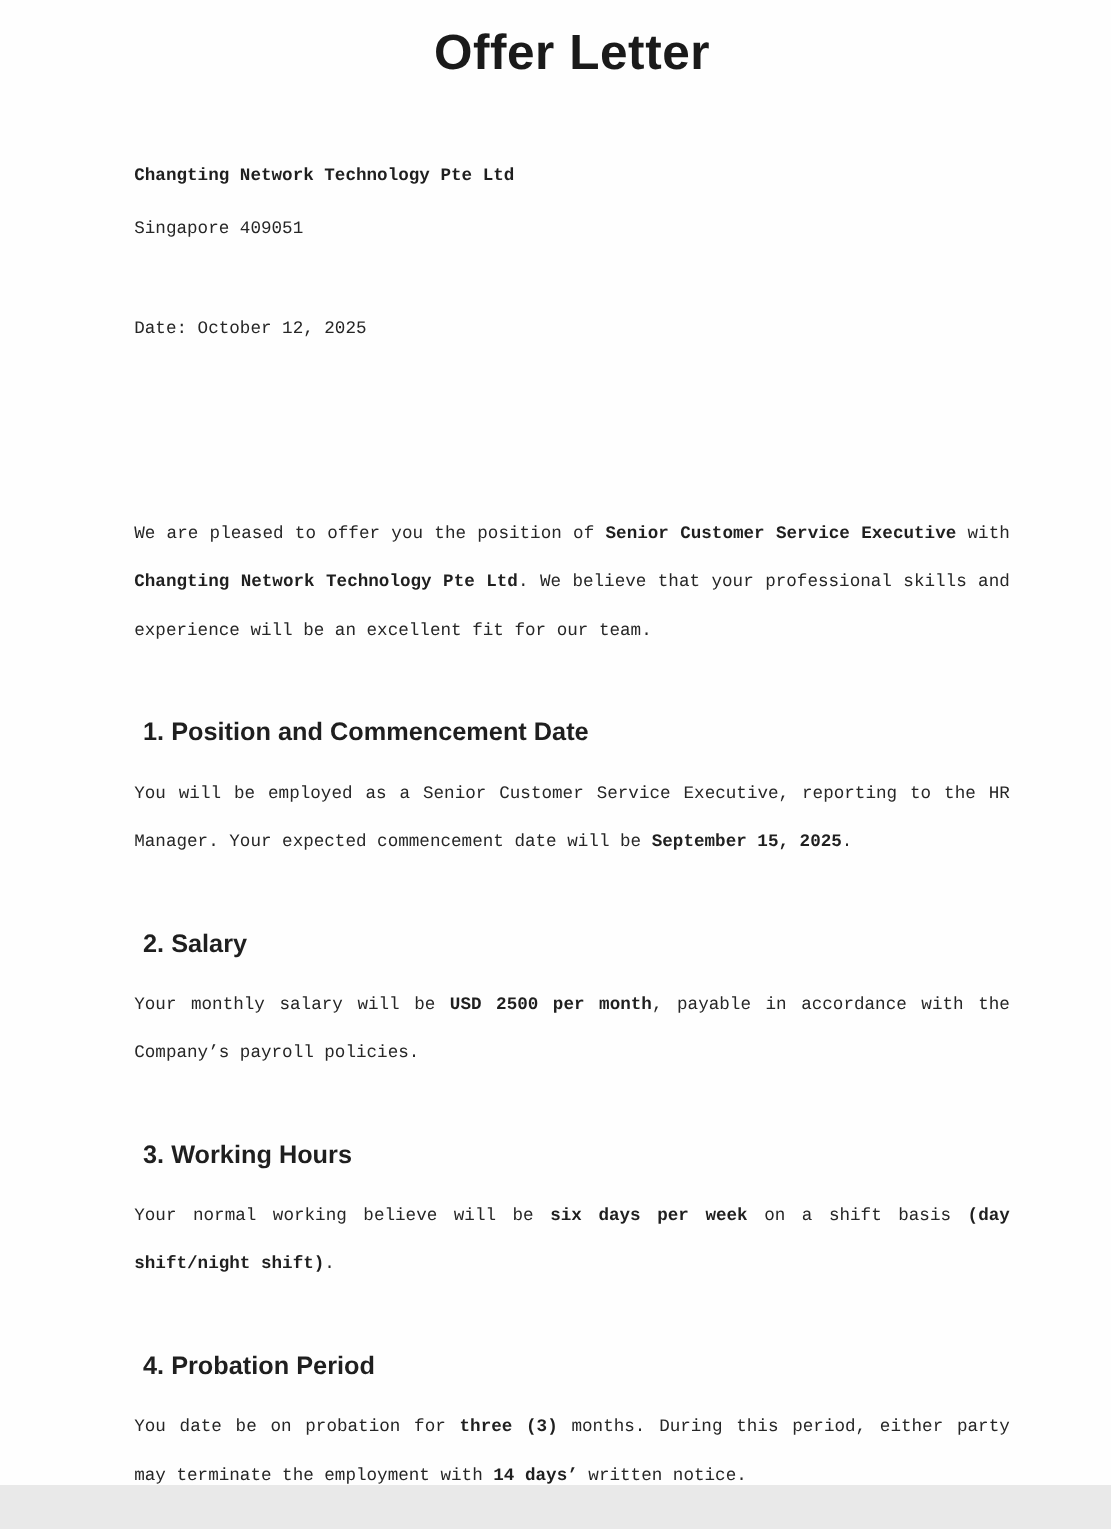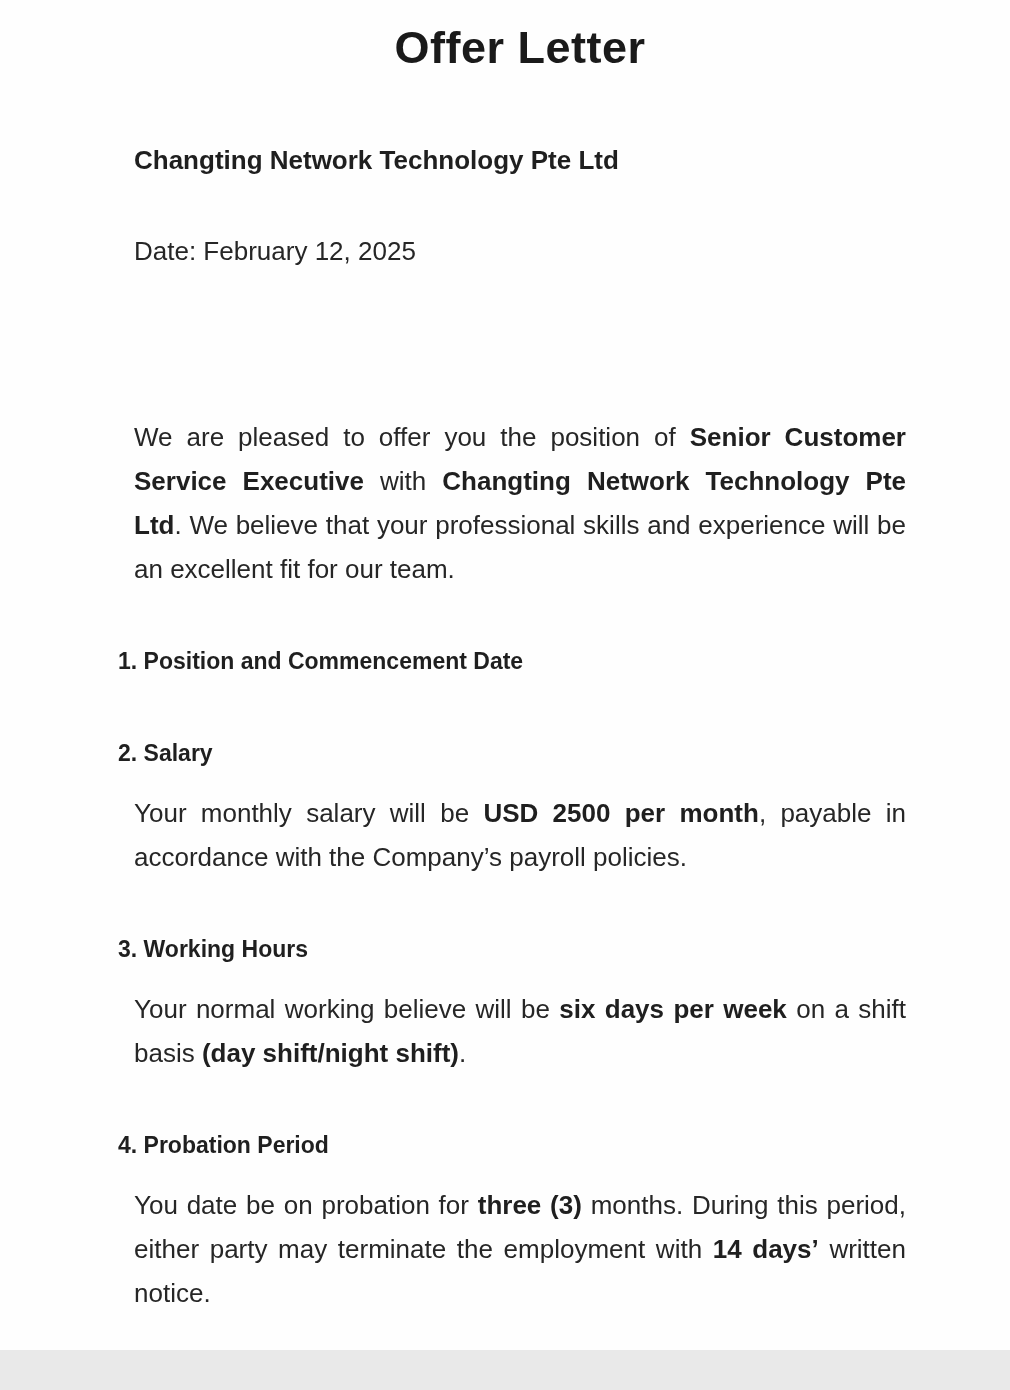--- a/index.html
+++ b/index.html
@@ -22,23 +22,24 @@
   .doc-title {
     font-size: 45px;
     line-height: 1.15;
     font-weight: bold;
     color: #1a1a1a;
     text-align: center;
     margin: 22px 0 0 0;
     letter-spacing: 0.5px;
   }
   .txt {
-    font-size: 26px;
+    font-size: 16px;
     line-height: 44px;
-    margin: 16px;
+    margin: 4px;
+    font-family: Liberation Mono, monospace;
   }
   .company-block {
     margin-top: 64px;
   }
   .company-name {
     font-weight: bold;
     color: #1f1f1f;
   }
   .date-line {
     margin-top: 47px;
@@ -48,48 +49,50 @@
     text-align: justify;
   }
   .section {
     margin-top: 48px;
   }
   .section-heading {
     font-size: 23px;
     line-height: 44px;
     font-weight: bold;
     color: #1f1f1f;
-    margin: 0;
+    margin: 12px;
   }
   .section-body {
     text-align: justify;
   }
   .b {
     font-weight: bold;
     color: #1f1f1f;
   }
 </style>
 </head>
 <body>
 
 <div class="page">
 
   <h1 class="doc-title">Offer Letter</h1>
 
   <div class="company-block">
     <p class="txt company-name">Changting Network Technology Pte Ltd</p>
+    <p class="txt">Singapore 409051</p>
   </div>
 
-  <p class="txt date-line">Date: February 12, 2025</p>
+  <p class="txt date-line">Date: October 12, 2025</p>
 
   <p class="txt intro-paragraph"><span>We are pleased to offer you the position of </span><span class="b">Senior Customer Service Executive</span><span> with </span><span class="b">Changting Network Technology Pte Ltd</span><span>. We believe that your professional skills and experience will be an excellent fit for our team.</span></p>
 
   <div>
   <div class="section">
     <h2 class="section-heading">1. Position and Commencement Date</h2>
+    <p class="txt section-body"><span>You will be employed as a Senior Customer Service Executive, reporting to the HR Manager. Your expected commencement date will be </span><span class="b">September 15, 2025</span><span>.</span></p>
   </div>
 
   <div class="section">
     <h2 class="section-heading">2. Salary</h2>
     <p class="txt section-body"><span>Your monthly salary will be </span><span class="b">USD 2500 per month</span><span>, payable in accordance with the Company’s payroll policies.</span></p>
   </div>
 
   <div class="section">
     <h2 class="section-heading">3. Working Hours</h2>
     <p class="txt section-body"><span>Your normal working believe will be </span><span class="b">six days per week</span><span> on a shift basis </span><span class="b">(day shift/night shift)</span><span>.</span></p>

